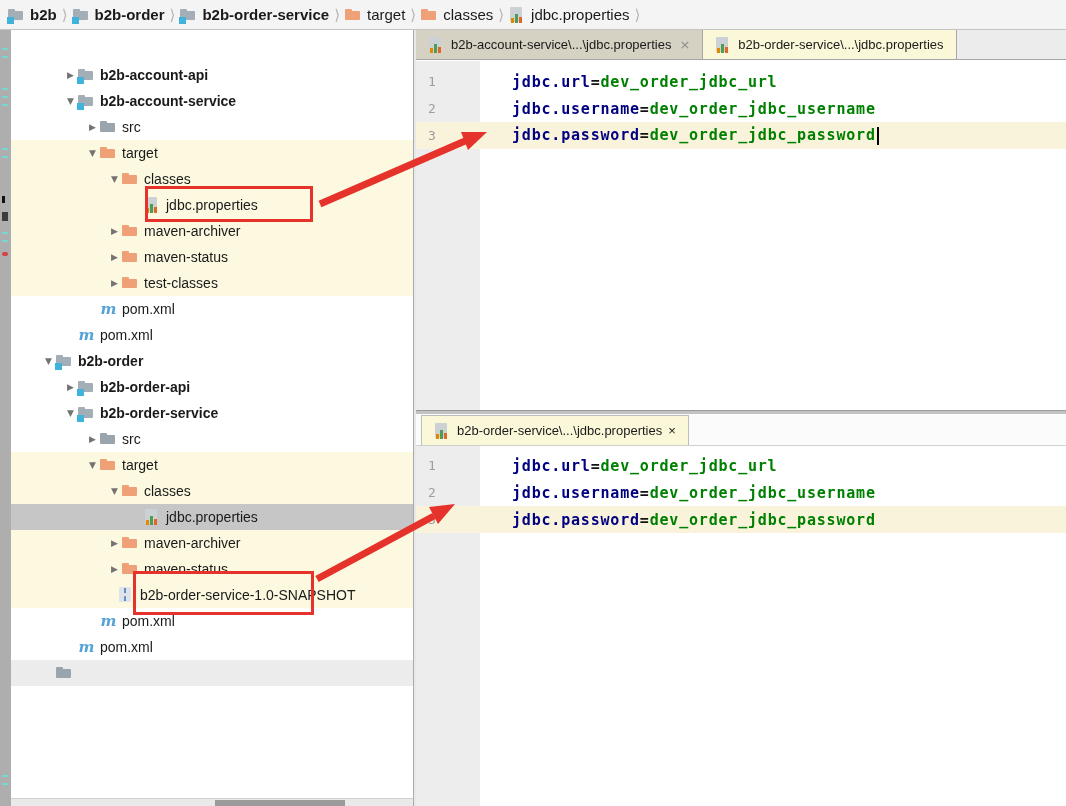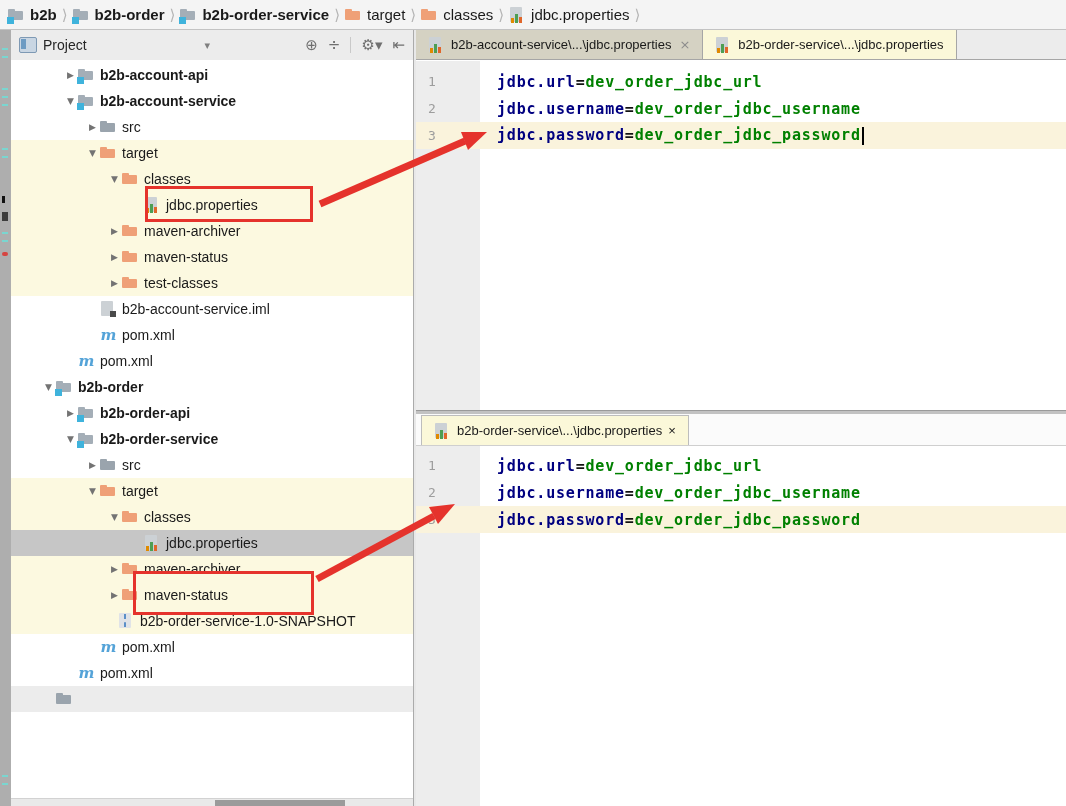--- a/index.html
+++ b/index.html
@@ -80,21 +80,21 @@
   .editor{position:absolute;background:#fff;overflow:hidden;}
   #top-editor{left:416px;top:61px;width:650px;height:349px;}
   #bottom-editor{left:416px;top:446px;width:650px;height:360px;}
   .gutter-bg{position:absolute;left:0;top:0;width:64px;height:100%;background:#ededed;}
   .ed-lines{position:absolute;left:0;width:100%;}
   #top-editor .ed-lines{top:7px;}
   #bottom-editor .ed-lines{top:6px;}
   .ed-line{height:27px;display:flex;align-items:center;font-family:"DejaVu Sans Mono",monospace;}
   .ed-line.current{background:#faf3dc;}
   .ln{width:64px;flex:none;padding-left:12px;box-sizing:border-box;color:#9d9d9d;font-size:13px;}
-  .code{padding-left:17px;font-size:15px;font-weight:bold;letter-spacing:0.8px;white-space:pre;}
+  .code{padding-left:32px;font-size:15px;font-weight:bold;letter-spacing:0.8px;white-space:pre;}
   .code .k{color:#000080;}
   .code .eq{color:#111;}
   .code .v{color:#008000;}
   .caret{display:inline-block;width:2px;height:18px;background:#000;vertical-align:middle;margin-left:1px;}
   #ed-splitter{position:absolute;left:416px;top:410px;width:650px;height:4px;background:#c2c2c2;border-top:1px solid #9a9a9a;box-sizing:border-box;}
   #bottom-tabbar{
     position:absolute;left:416px;top:414px;width:650px;height:32px;background:#fbfbfb;
     border-bottom:1px solid #cfcfcf;display:flex;align-items:flex-end;box-sizing:border-box;
   }
   #bottom-tab{margin-left:5px;height:29px;background:#fbf8d9;border:1px solid #bdbdbd;border-bottom:none;
@@ -163,31 +163,20 @@
   <div class="stripe-mark black" style="top:166px"></div>
   <div class="stripe-mark dark" style="top:182px"></div>
   <div class="stripe-mark" style="top:202px"></div>
   <div class="stripe-mark" style="top:210px"></div>
   <div class="stripe-mark red" style="top:222px"></div>
   <div class="stripe-mark" style="top:745px"></div>
   <div class="stripe-mark" style="top:753px"></div>
 </div>
 
 <div id="project-panel">
-  <div id="project-header">
-    <span id="project-tool-icon"></span>
-    <span>Project</span>
-    <span id="title-caret">▾</span>
-    <span class="spacer"></span>
-    <span class="hdr-ico" id="hdr-ico-0">⊕</span>
-    <span class="hdr-ico" id="hdr-ico-1">÷</span>
-    <span class="hdr-sep"></span>
-    <span class="hdr-ico" id="hdr-ico-2">⚙▾</span>
-    <span class="hdr-ico" id="hdr-ico-3">⇤</span>
-  </div>
   <div id="tree" style="padding-top: 2px;">
       <div class="tree-row bold" style="padding-left: 52px;">
         <span class="tw-arrow">▶</span>
         <span class="ico ico-module">
           <span class="mod-sq"></span>
         </span>
         <span class="tw-label">b2b-account-api</span>
       </div>
       <div class="tree-row bold" style="padding-left: 52px;">
         <span class="tw-arrow">▼</span>
@@ -228,27 +217,20 @@
       </div>
       <div class="tree-row yellow" style="padding-left: 96px;">
         <span class="tw-arrow">▶</span>
         <span class="ico ico-folder-orange"></span>
         <span class="tw-label">maven-status</span>
       </div>
       <div class="tree-row yellow" style="padding-left: 96px;">
         <span class="tw-arrow">▶</span>
         <span class="ico ico-folder-orange"></span>
         <span class="tw-label">test-classes</span>
-      </div>
-      <div class="tree-row" style="padding-left: 74px;">
-        <span class="tw-arrow"></span>
-        <span class="ico ico-iml">
-          <span class="ico-page"></span>
-        </span>
-        <span class="tw-label">b2b-account-service.iml</span>
       </div>
       <div class="tree-row" style="padding-left: 74px;">
         <span class="tw-arrow"></span>
         <span class="ico ico-maven">m</span>
         <span class="tw-label">pom.xml</span>
       </div>
       <div class="tree-row" style="padding-left: 52px;">
         <span class="tw-arrow"></span>
         <span class="ico ico-maven">m</span>
         <span class="tw-label">pom.xml</span>

